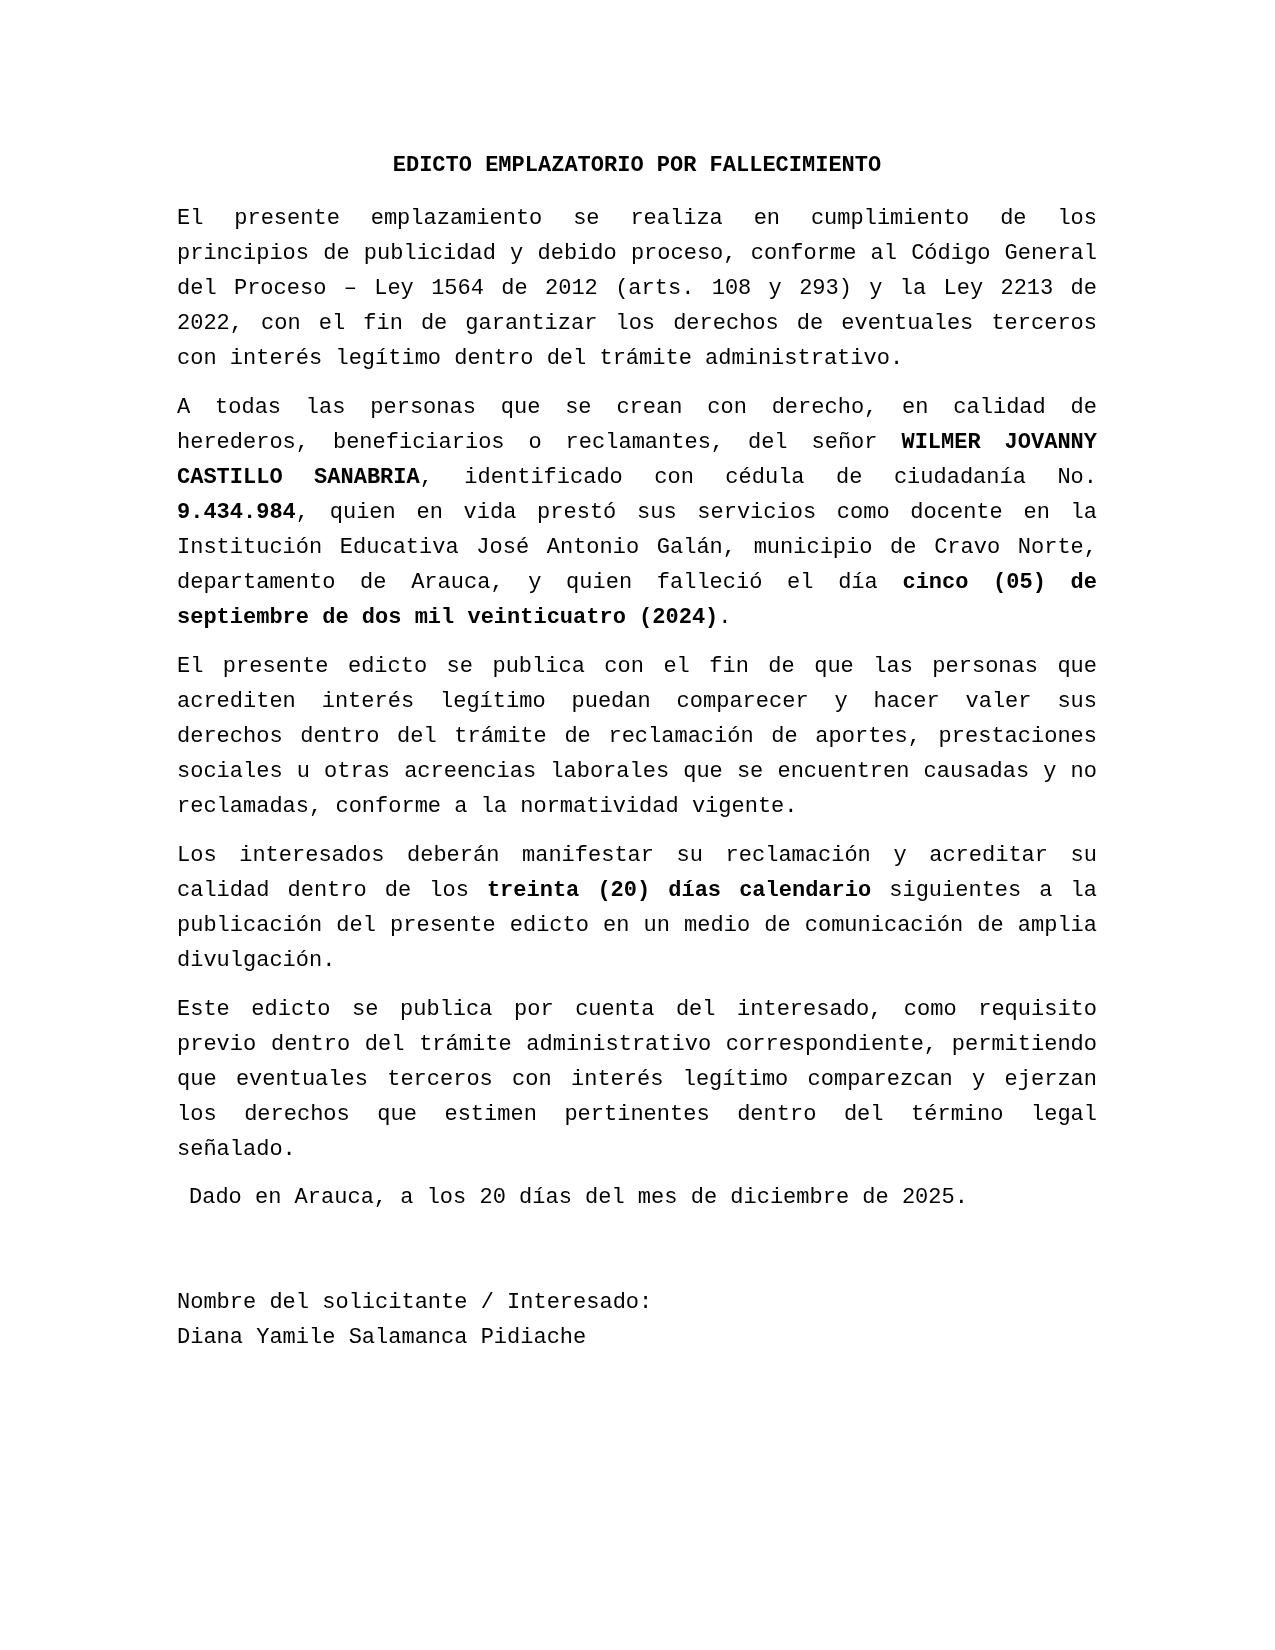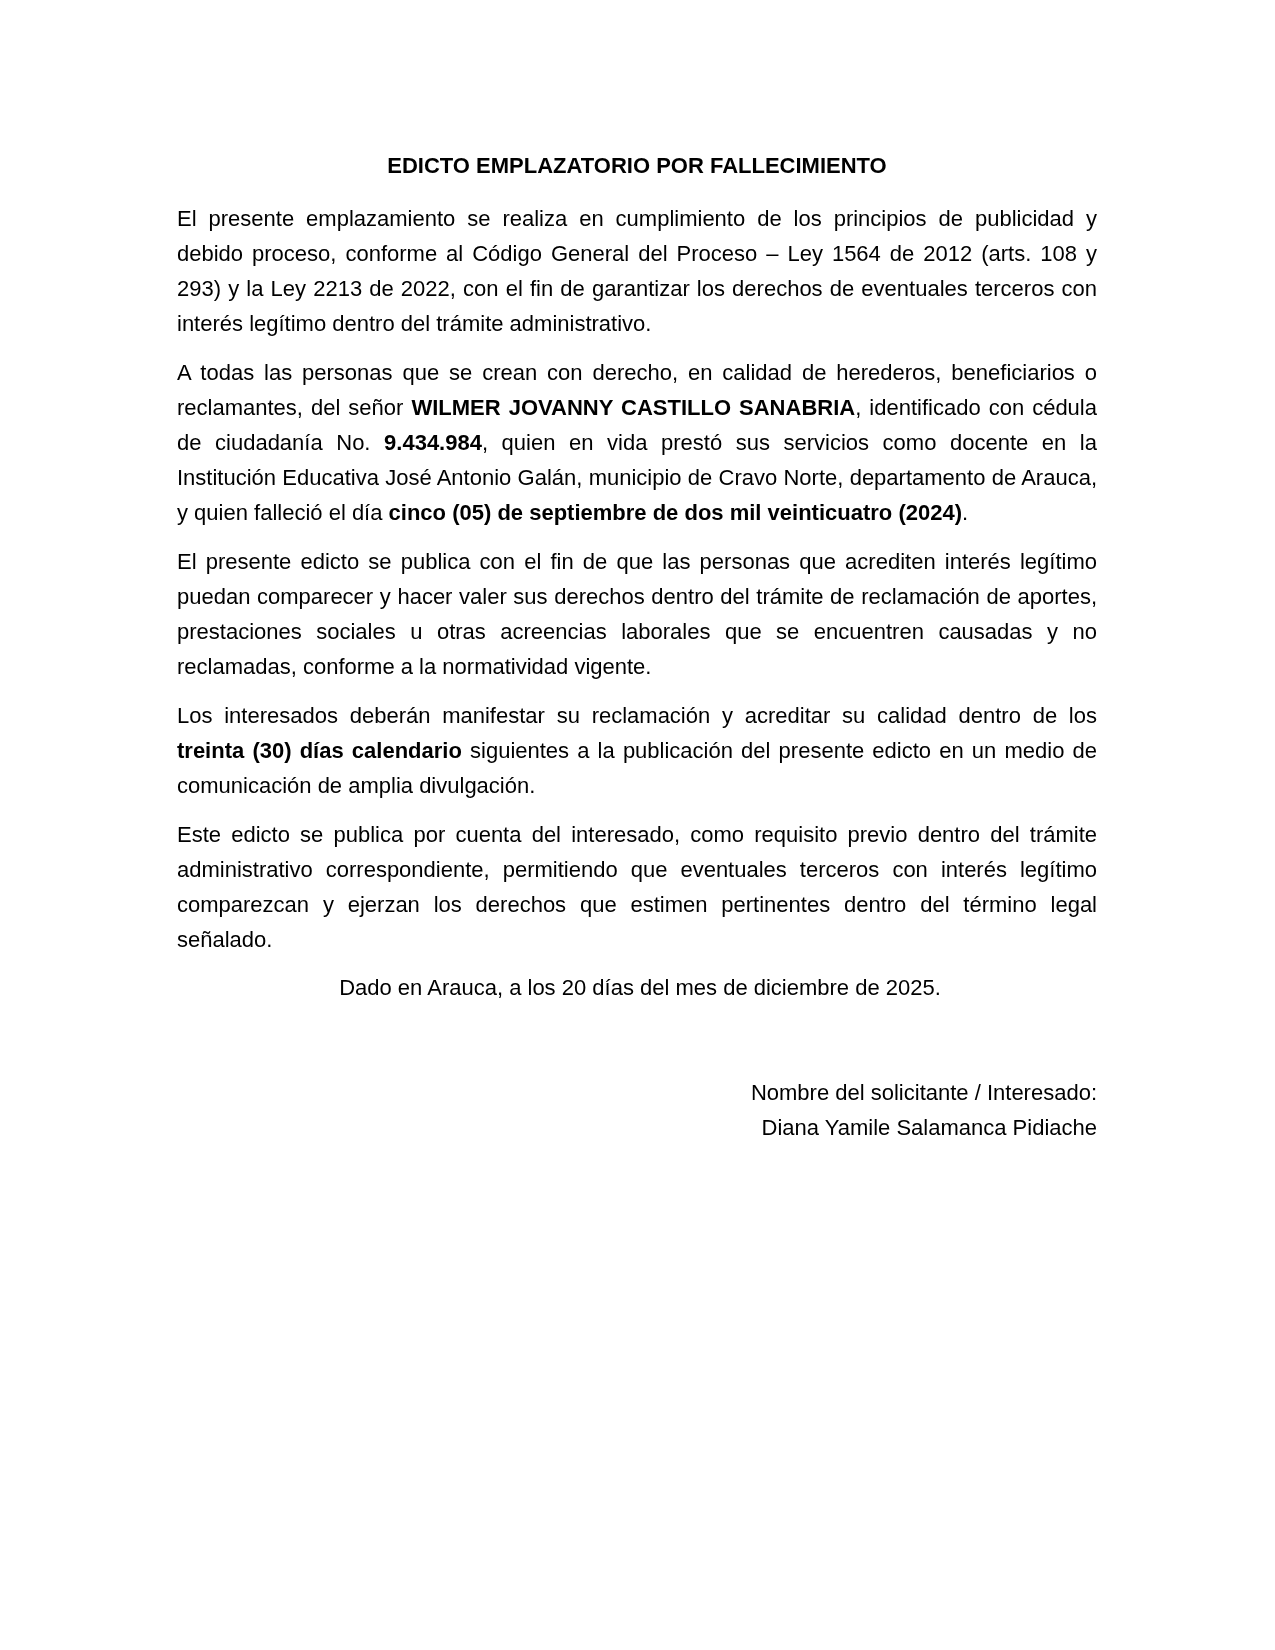--- a/index.html
+++ b/index.html
@@ -7,58 +7,58 @@
     padding: 0;
     background: #ffffff;
   }
   .page {
     position: relative;
     width: 1275px;
     height: 1650px;
     background: #ffffff;
     box-sizing: border-box;
     padding: 148px 178px 0 177px;
-    font-family: Liberation Sans, sans-serif;
+    font-family: Liberation Mono, monospace;
     font-size: 22px;
     line-height: 35px;
     color: #000000;
     overflow: hidden;
   }
   .doc-title {
     text-align: center;
     font-weight: bold;
     margin: 0 0 18px 0;
   }
   .para {
     text-align: justify;
     margin: 14px 0 13px 0;
   }
   .para b { font-weight: bold; }
   .closing {
-    text-align: center;
-    margin: 0 0 13px 6px;
+    text-align: left;
+    margin: 0 0 13px 12px;
   }
   .signature {
     margin-top: 70px;
   }
   .signature div {
-    text-align: right;
+    text-align: left;
   }
 </style>
 </head>
 <body>
 
 <div class="page">
   <p class="doc-title">EDICTO EMPLAZATORIO POR FALLECIMIENTO</p>
 
   <div>
       <p class="para"><span>El presente emplazamiento se realiza en cumplimiento de los principios de publicidad y debido proceso, conforme al Código General del Proceso – Ley 1564 de 2012 (arts. 108 y 293) y la Ley 2213 de 2022, con el fin de garantizar los derechos de eventuales terceros con interés legítimo dentro del trámite administrativo.</span></p>
       <p class="para"><span>A todas las personas que se crean con derecho, en calidad de herederos, beneficiarios o reclamantes, del señor </span><b>WILMER JOVANNY CASTILLO SANABRIA</b><span>, identificado con cédula de ciudadanía No. </span><b>9.434.984</b><span>, quien en vida prestó sus servicios como docente en la Institución Educativa José Antonio Galán, municipio de Cravo Norte, departamento de Arauca, y quien falleció el día </span><b>cinco (05) de septiembre de dos mil veinticuatro (2024)</b><span>.</span></p>
       <p class="para"><span>El presente edicto se publica con el fin de que las personas que acrediten interés legítimo puedan comparecer y hacer valer sus derechos dentro del trámite de reclamación de aportes, prestaciones sociales u otras acreencias laborales que se encuentren causadas y no reclamadas, conforme a la normatividad vigente.</span></p>
-      <p class="para"><span>Los interesados deberán manifestar su reclamación y acreditar su calidad dentro de los </span><b>treinta (30) días calendario</b><span> siguientes a la publicación del presente edicto en un medio de comunicación de amplia divulgación.</span></p>
+      <p class="para"><span>Los interesados deberán manifestar su reclamación y acreditar su calidad dentro de los </span><b>treinta (20) días calendario</b><span> siguientes a la publicación del presente edicto en un medio de comunicación de amplia divulgación.</span></p>
       <p class="para"><span>Este edicto se publica por cuenta del interesado, como requisito previo dentro del trámite administrativo correspondiente, permitiendo que eventuales terceros con interés legítimo comparezcan y ejerzan los derechos que estimen pertinentes dentro del término legal señalado.</span></p>
     </div>
 
   <p class="closing">Dado en Arauca, a los 20 días del mes de diciembre de 2025.</p>
 
   <div class="signature">
     <div>Nombre del solicitante / Interesado:</div>
     <div>Diana Yamile Salamanca Pidiache</div>
   </div>
 </div>

